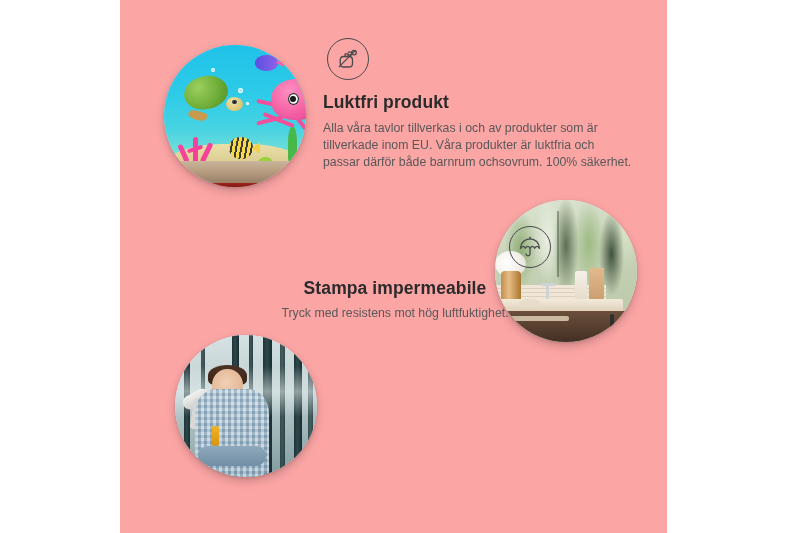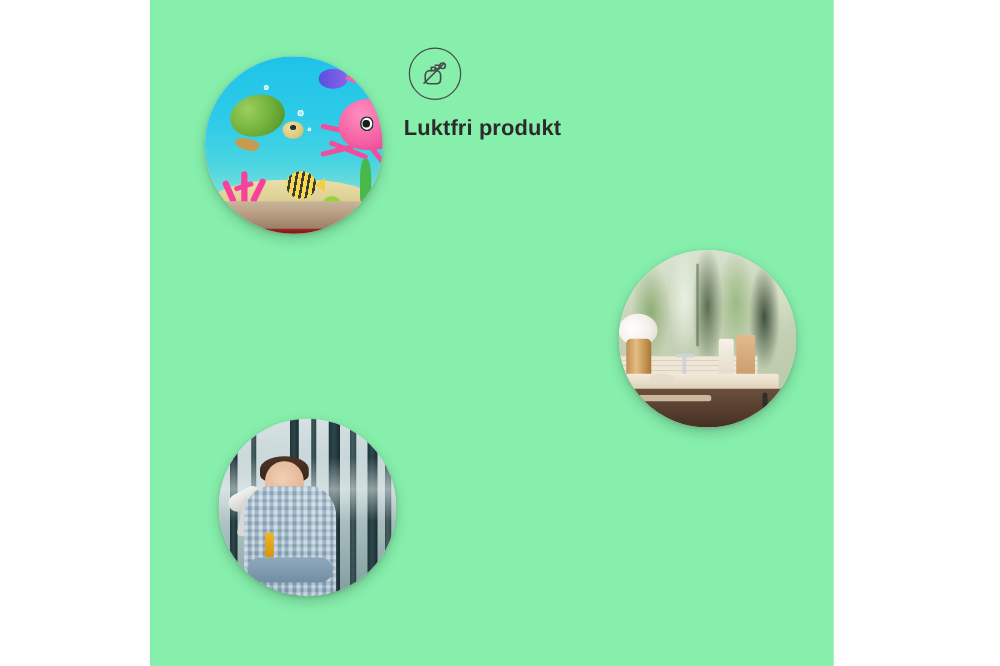--- a/index.html
+++ b/index.html
@@ -23,21 +23,21 @@
     background: #ffffff;
   }
 
   
   .canvas {
     position: absolute;
     left: 120px;
     top: 0;
     width: 547px;
     height: 533px;
-    background: #86efac;
+    background: #fca5a5;
     overflow: hidden;
   }
 
   
   .photo {
     position: absolute;
     border-radius: 50%;
     overflow: hidden;
     box-shadow: 0 4px 10px rgba(0,0,0,0.20), 0 1px 3px rgba(0,0,0,0.12);
     background: #dfe3e3;
@@ -434,18 +434,31 @@
         <svg width="26" height="26" viewBox="0 0 26 26" fill="none" stroke="#4a4a4a" stroke-width="1.3" stroke-linecap="round" stroke-linejoin="round">
           <path d="M5.2 17.4c0 2.1 1.5 3.6 3.6 3.6h5.1c2.1 0 3.6-1.5 3.6-3.6v-3.2c0-2.1-1.5-3.7-3.6-3.7H8.8c-2.1 0-3.6 1.6-3.6 3.7z"></path>
           <path d="M10.1 10.5V7.8h3.1v2.7"></path>
           <path d="M13.2 8.9h3.3V6.2h-3.3"></path>
           <circle cx="19.1" cy="6.6" r="2.2"></circle>
           <path d="M16.5 7.1h0.4"></path>
           <line x1="4.2" y1="20.6" x2="20.3" y2="4.6"></line>
         </svg>
       </div>
       <div class="feat-title">Luktfri produkt</div>
+      <div class="feat-body">Alla våra tavlor tillverkas i och av produkter som är tillverkade inom EU. Våra produkter är luktfria och passar därför både barnrum ochsovrum. 100% säkerhet.</div>
     </div>
 
+    <div class="feature" id="feature-waterproof">
+      <div class="icon-ring">
+        <svg width="26" height="26" viewBox="0 0 26 26" fill="none" stroke="#4a4a4a" stroke-width="1.3" stroke-linecap="round" stroke-linejoin="round">
+          <path d="M3.6 14.2c0-5.2 4.2-9.4 9.4-9.4s9.4 4.2 9.4 9.4"></path>
+          <path d="M3.6 14.2c1.6-2.4 3.2-2.4 4.7 0 1.6-2.4 3.2-2.4 4.7 0 1.6-2.4 3.2-2.4 4.7 0 1.6-2.4 3.2-2.4 4.7 0"></path>
+          <line x1="13" y1="4.8" x2="13" y2="3.2"></line>
+          <path d="M13 14.2v5.6c0 1.1-0.9 2-2 2s-2-0.9-2-2"></path>
+        </svg>
+      </div>
+      <div class="feat-title">Stampa impermeabile</div>
+      <div class="feat-body">Tryck med resistens mot hög luftfuktighet.</div>
+    </div>
 
 
   </div>
 </div>
 
 </body></html>

